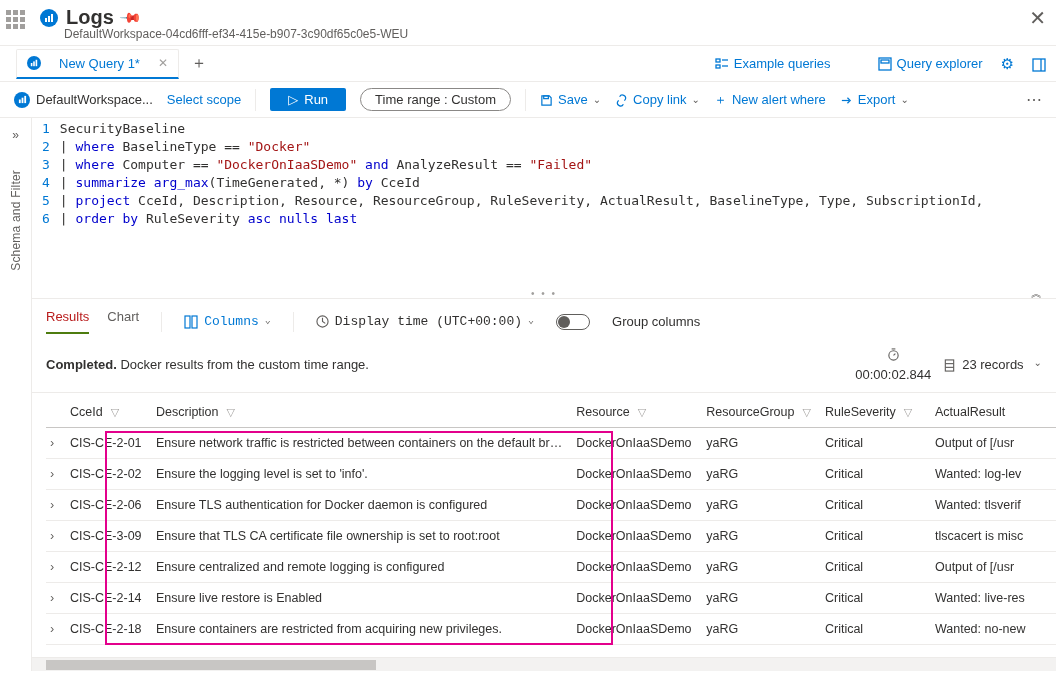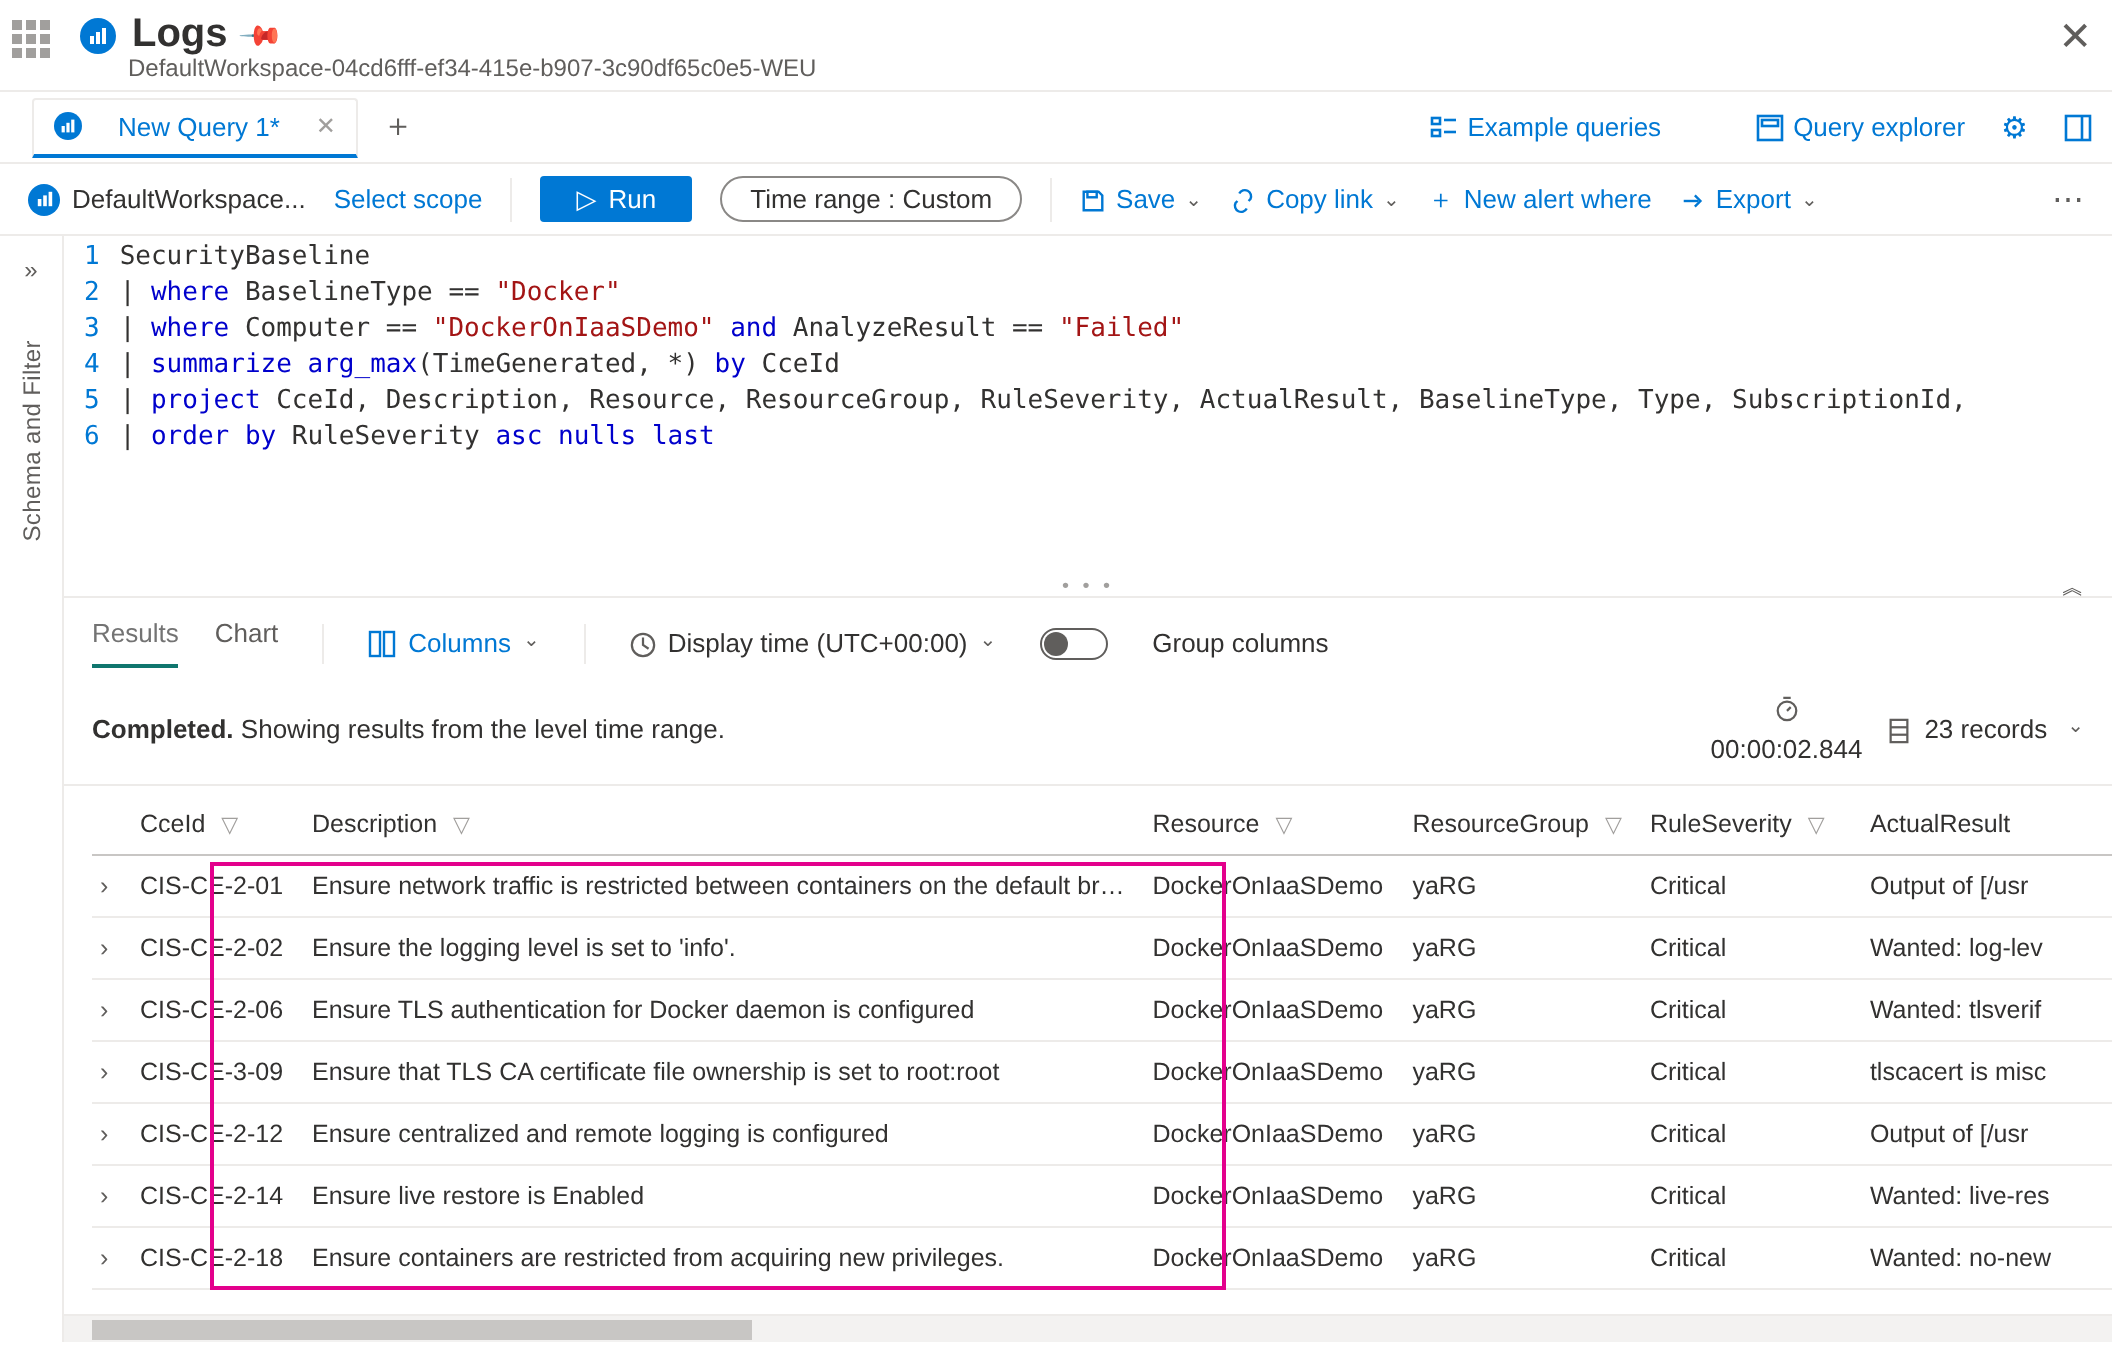--- a/index.html
+++ b/index.html
@@ -119,22 +119,22 @@
   .splitter .dots { color:#a19f9d; font-size:10px; letter-spacing:2px; }
   .caret-up { position:absolute; right:14px; color:#605e5c; font-size:11px; }
 
   
   .res-head {
     display:flex; align-items:center; gap: 22px; padding: 10px 14px 0 14px;
     border-top:1px solid #edebe9;
   }
   .res-tabs { display:flex; gap:18px; }
   .res-tab { padding-bottom:8px; color:#605e5c; }
-  .res-tab.active { color:#737373; border-bottom:2px solid #0f766e; }
-  .col-btn, .disp-btn { color:#0078d4; display:flex; align-items:flex-start; gap:6px; }
+  .res-tab.active { color:#b91c1c; border-bottom:2px solid #4d7c0f; }
+  .col-btn, .disp-btn { color:#0078d4; display:flex; align-items:flex-start; gap:6px;font-family:Liberation Mono, monospace; }
   .toggle {
     width:34px; height:16px; border-radius:8px; border:1px solid #605e5c;
     display:flex; align-items:center; padding:1px;
   }
   .toggle .knob { width:12px; height:12px; border-radius:50%; background:#605e5c; }
   .group-label { color:#323130; }
   .vsep-tall { width:1px; height:20px; background:#edebe9; }
 
   .status-row {
     display:flex; align-items:center; padding:12px 14px 10px 14px;
@@ -361,21 +361,21 @@
       </span>
       <span class="toggle">
           <span class="knob"></span>
         </span>
       <span class="group-label">Group columns</span>
     </div>
 
     <div class="status-row">
       <span class="msg">
         <b>Completed.</b>
-        <span>Showing results from the level time range.</span>
+        <span>Docker results from the custom time range.</span>
       </span>
       <span class="timing">
         <span>
           <svg width="13" height="13" viewBox="0 0 14 14" fill="none" stroke="#605e5c" stroke-width="1.2">
               <circle cx="7" cy="8" r="5"></circle>
               <line x1="7" y1="8" x2="9" y2="6"></line>
               <line x1="5" y1="1" x2="9" y2="1"></line>
             </svg>
         </span>
         <span>00:00:02.844</span>

